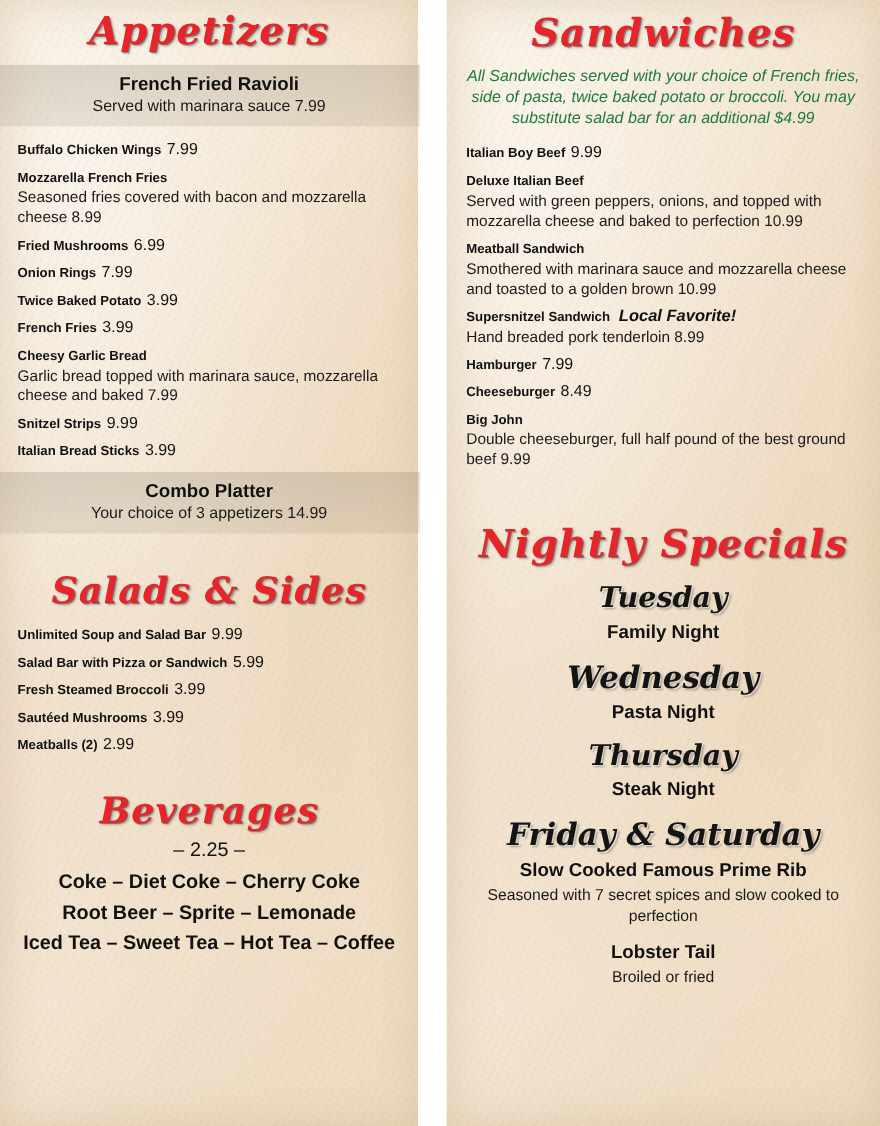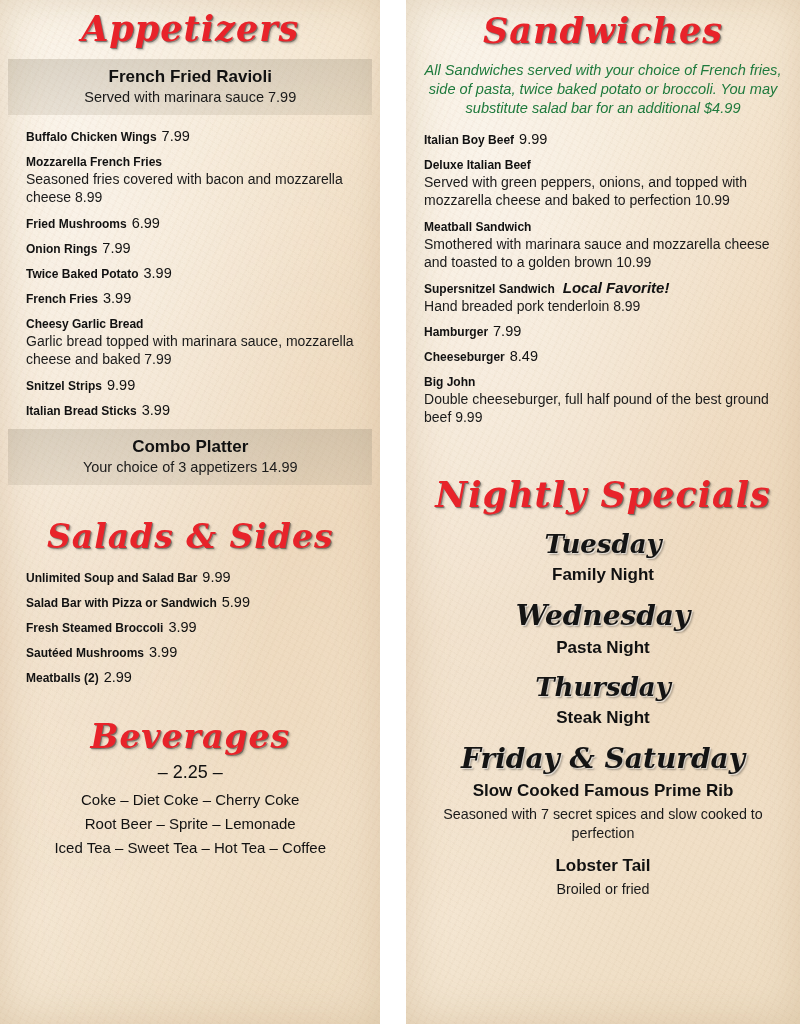--- a/index.html
+++ b/index.html
@@ -26,21 +26,21 @@
   }
   .panel::after{
     content:"";
     position:absolute;inset:0;
     pointer-events:none;
     background:
       repeating-linear-gradient(115deg, rgba(180,150,110,0.045) 0 2px, rgba(255,255,255,0) 2px 7px),
       repeating-linear-gradient(30deg, rgba(160,130,95,0.035) 0 1px, rgba(255,255,255,0) 1px 5px);
     opacity:.9;
   }
-  .left{width:386px;height:1024px;padding:0 26px;}
+  .left{width:386px;height:1024px;padding:0 16px;}
   .gapcol{width:26px;height:1024px;background:#fff;}
   .right{width:400px;height:1024px;padding:0 18px;}
 
   .content{position:relative;z-index:2;}
 
   h1.script{
     margin:0;
     text-align:center;
     font-family:"DejaVu Serif", serif;
     font-style:italic;
@@ -92,21 +92,21 @@
     font-size:14.6px;
     color:#1f7a3d;
     line-height:1.3;
     margin-top:10px;
   }
 
   .beverage{
     text-align:center;margin-top:6px;
   }
   .bev-price{font-size:18px;font-weight:normal;color:#111;margin-bottom:8px;}
-  .bev-line{font-size:15px;font-weight:normal;color:#111;margin-bottom:7px;}
+  .bev-line{font-size:18px;font-weight:bold;color:#111;margin-bottom:7px;}
 
   .day-block{text-align:center;margin-top:14px;}
   .day-name{
     font-family:"DejaVu Serif", serif;
     font-style:italic;font-weight:bold;
     font-size:26px;color:#141414;
     text-shadow:1px 1px 0 rgba(255,255,255,.5), 2px 2px 2px rgba(0,0,0,.3);
   }
   .day-name.wide{font-size:28px;}
   .day-sub{font-size:17px;font-weight:bold;color:#111;margin-top:6px;}

